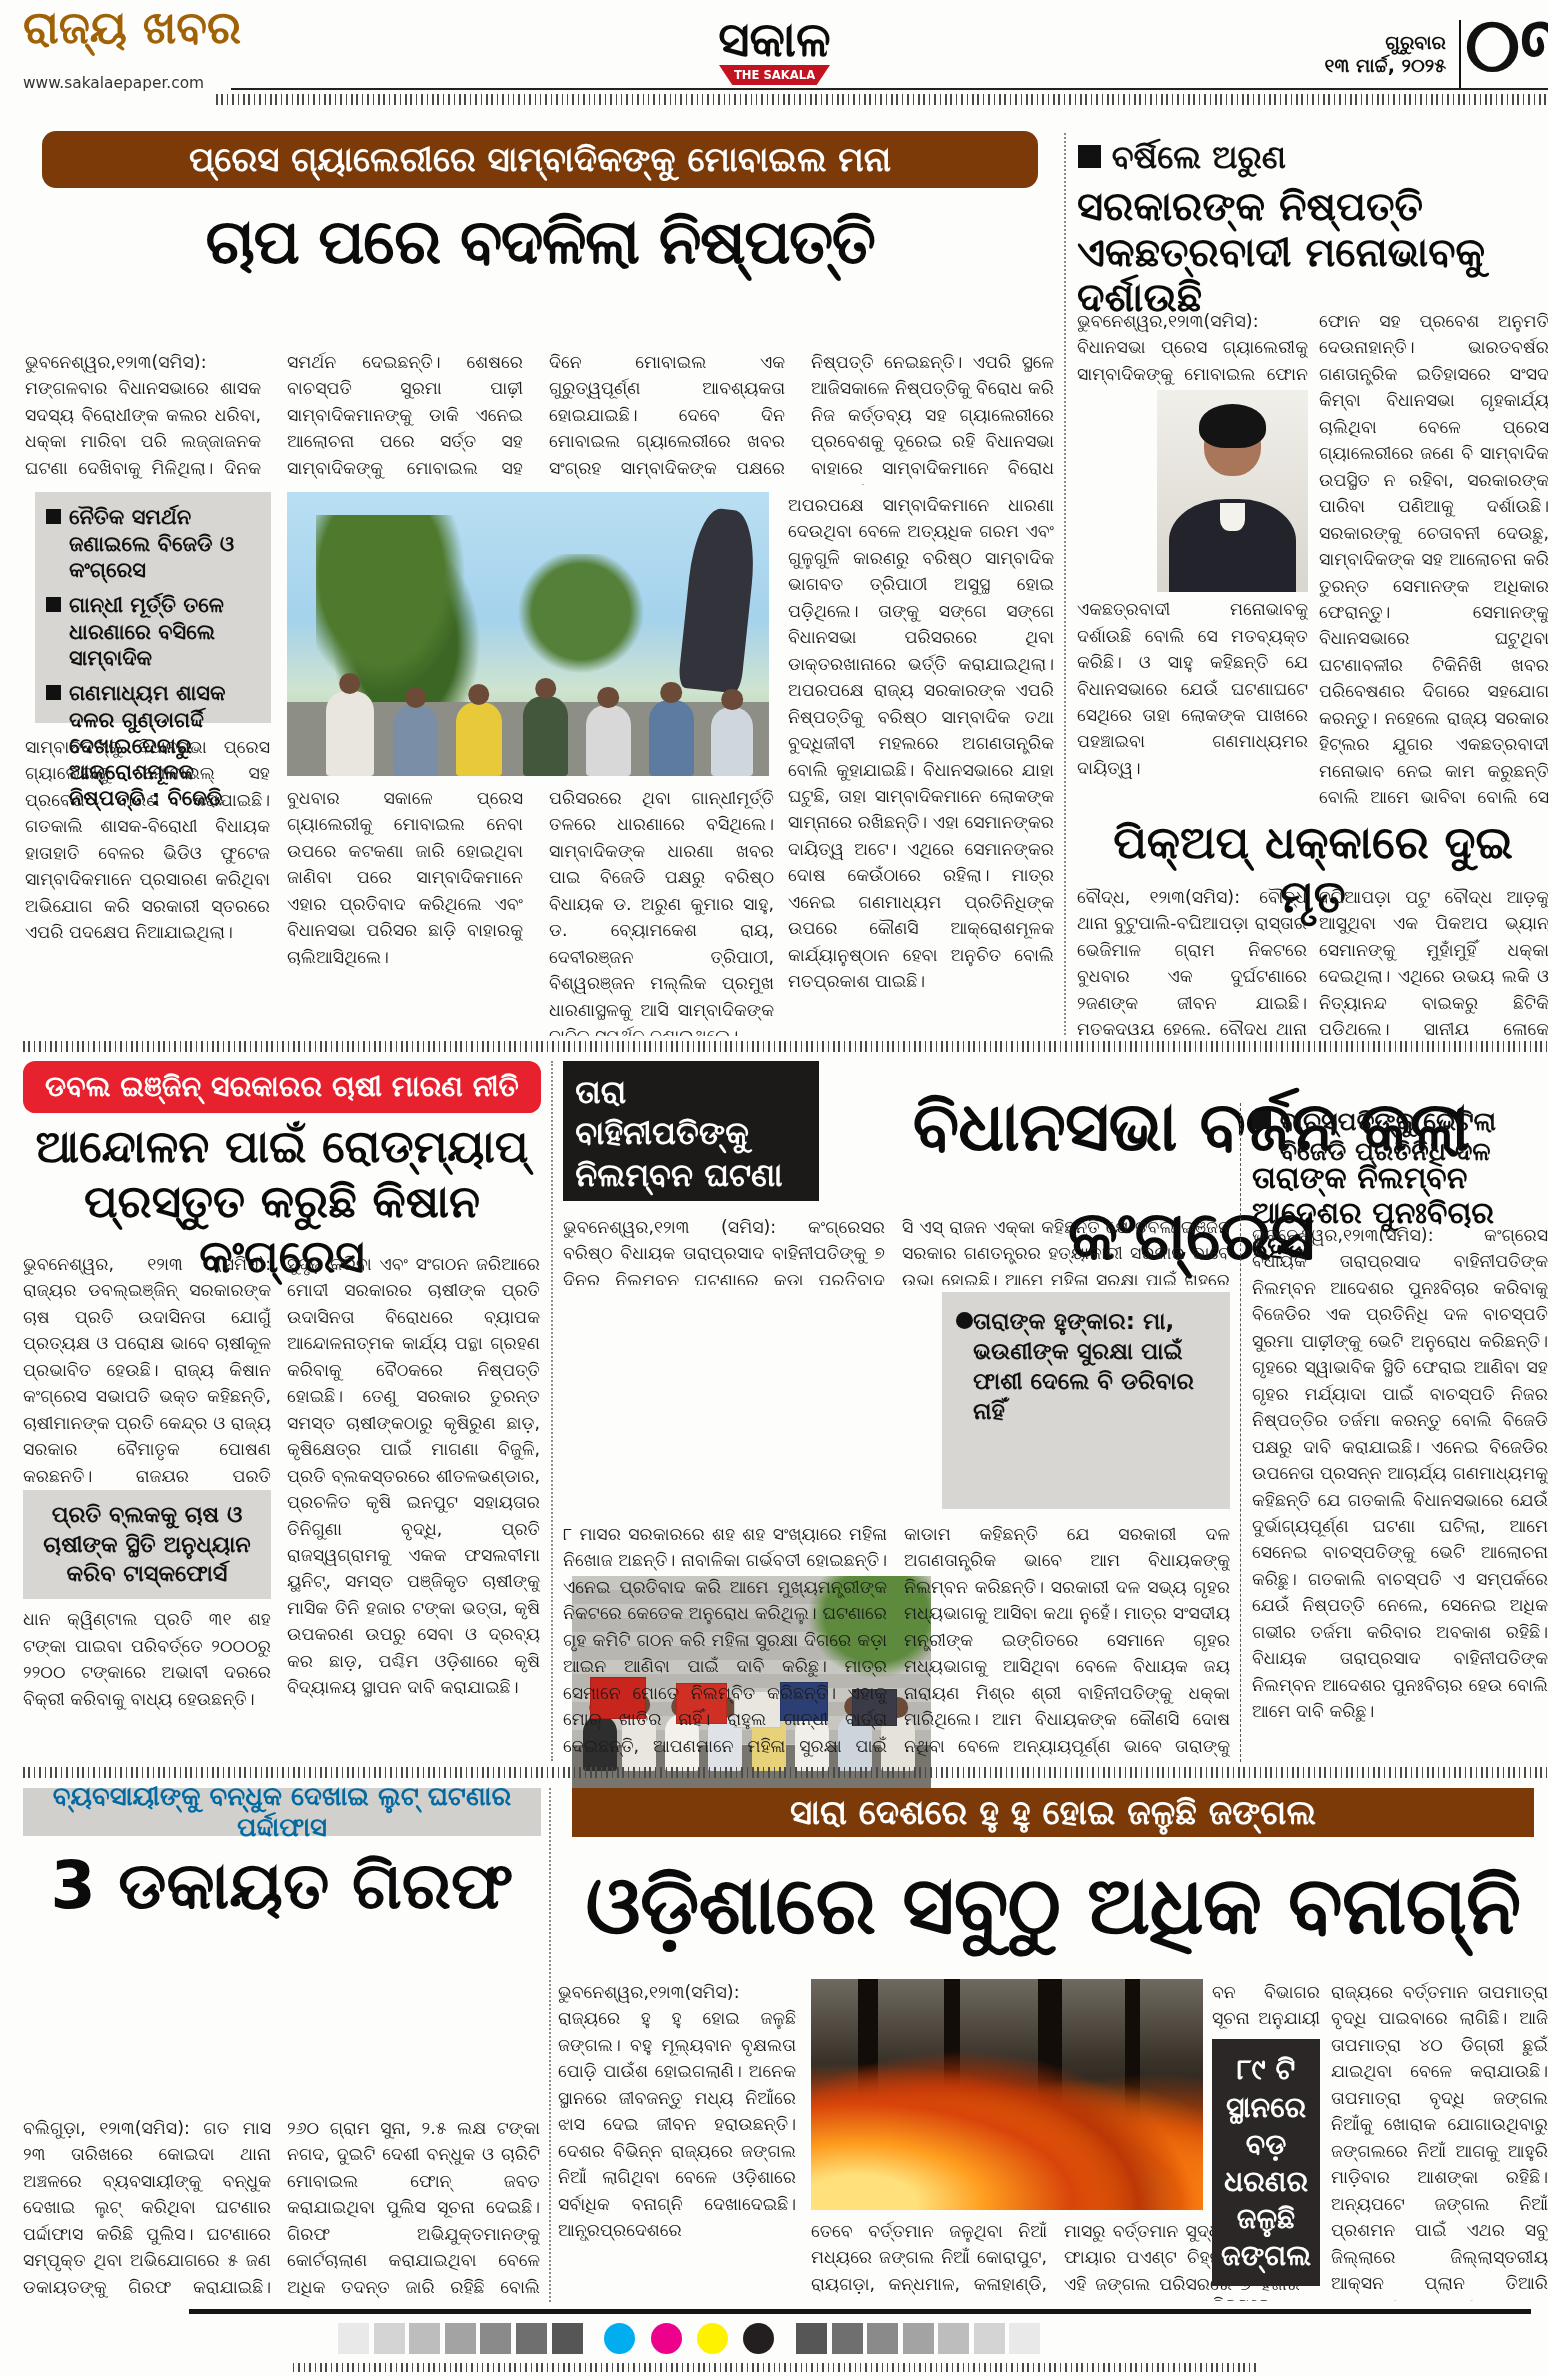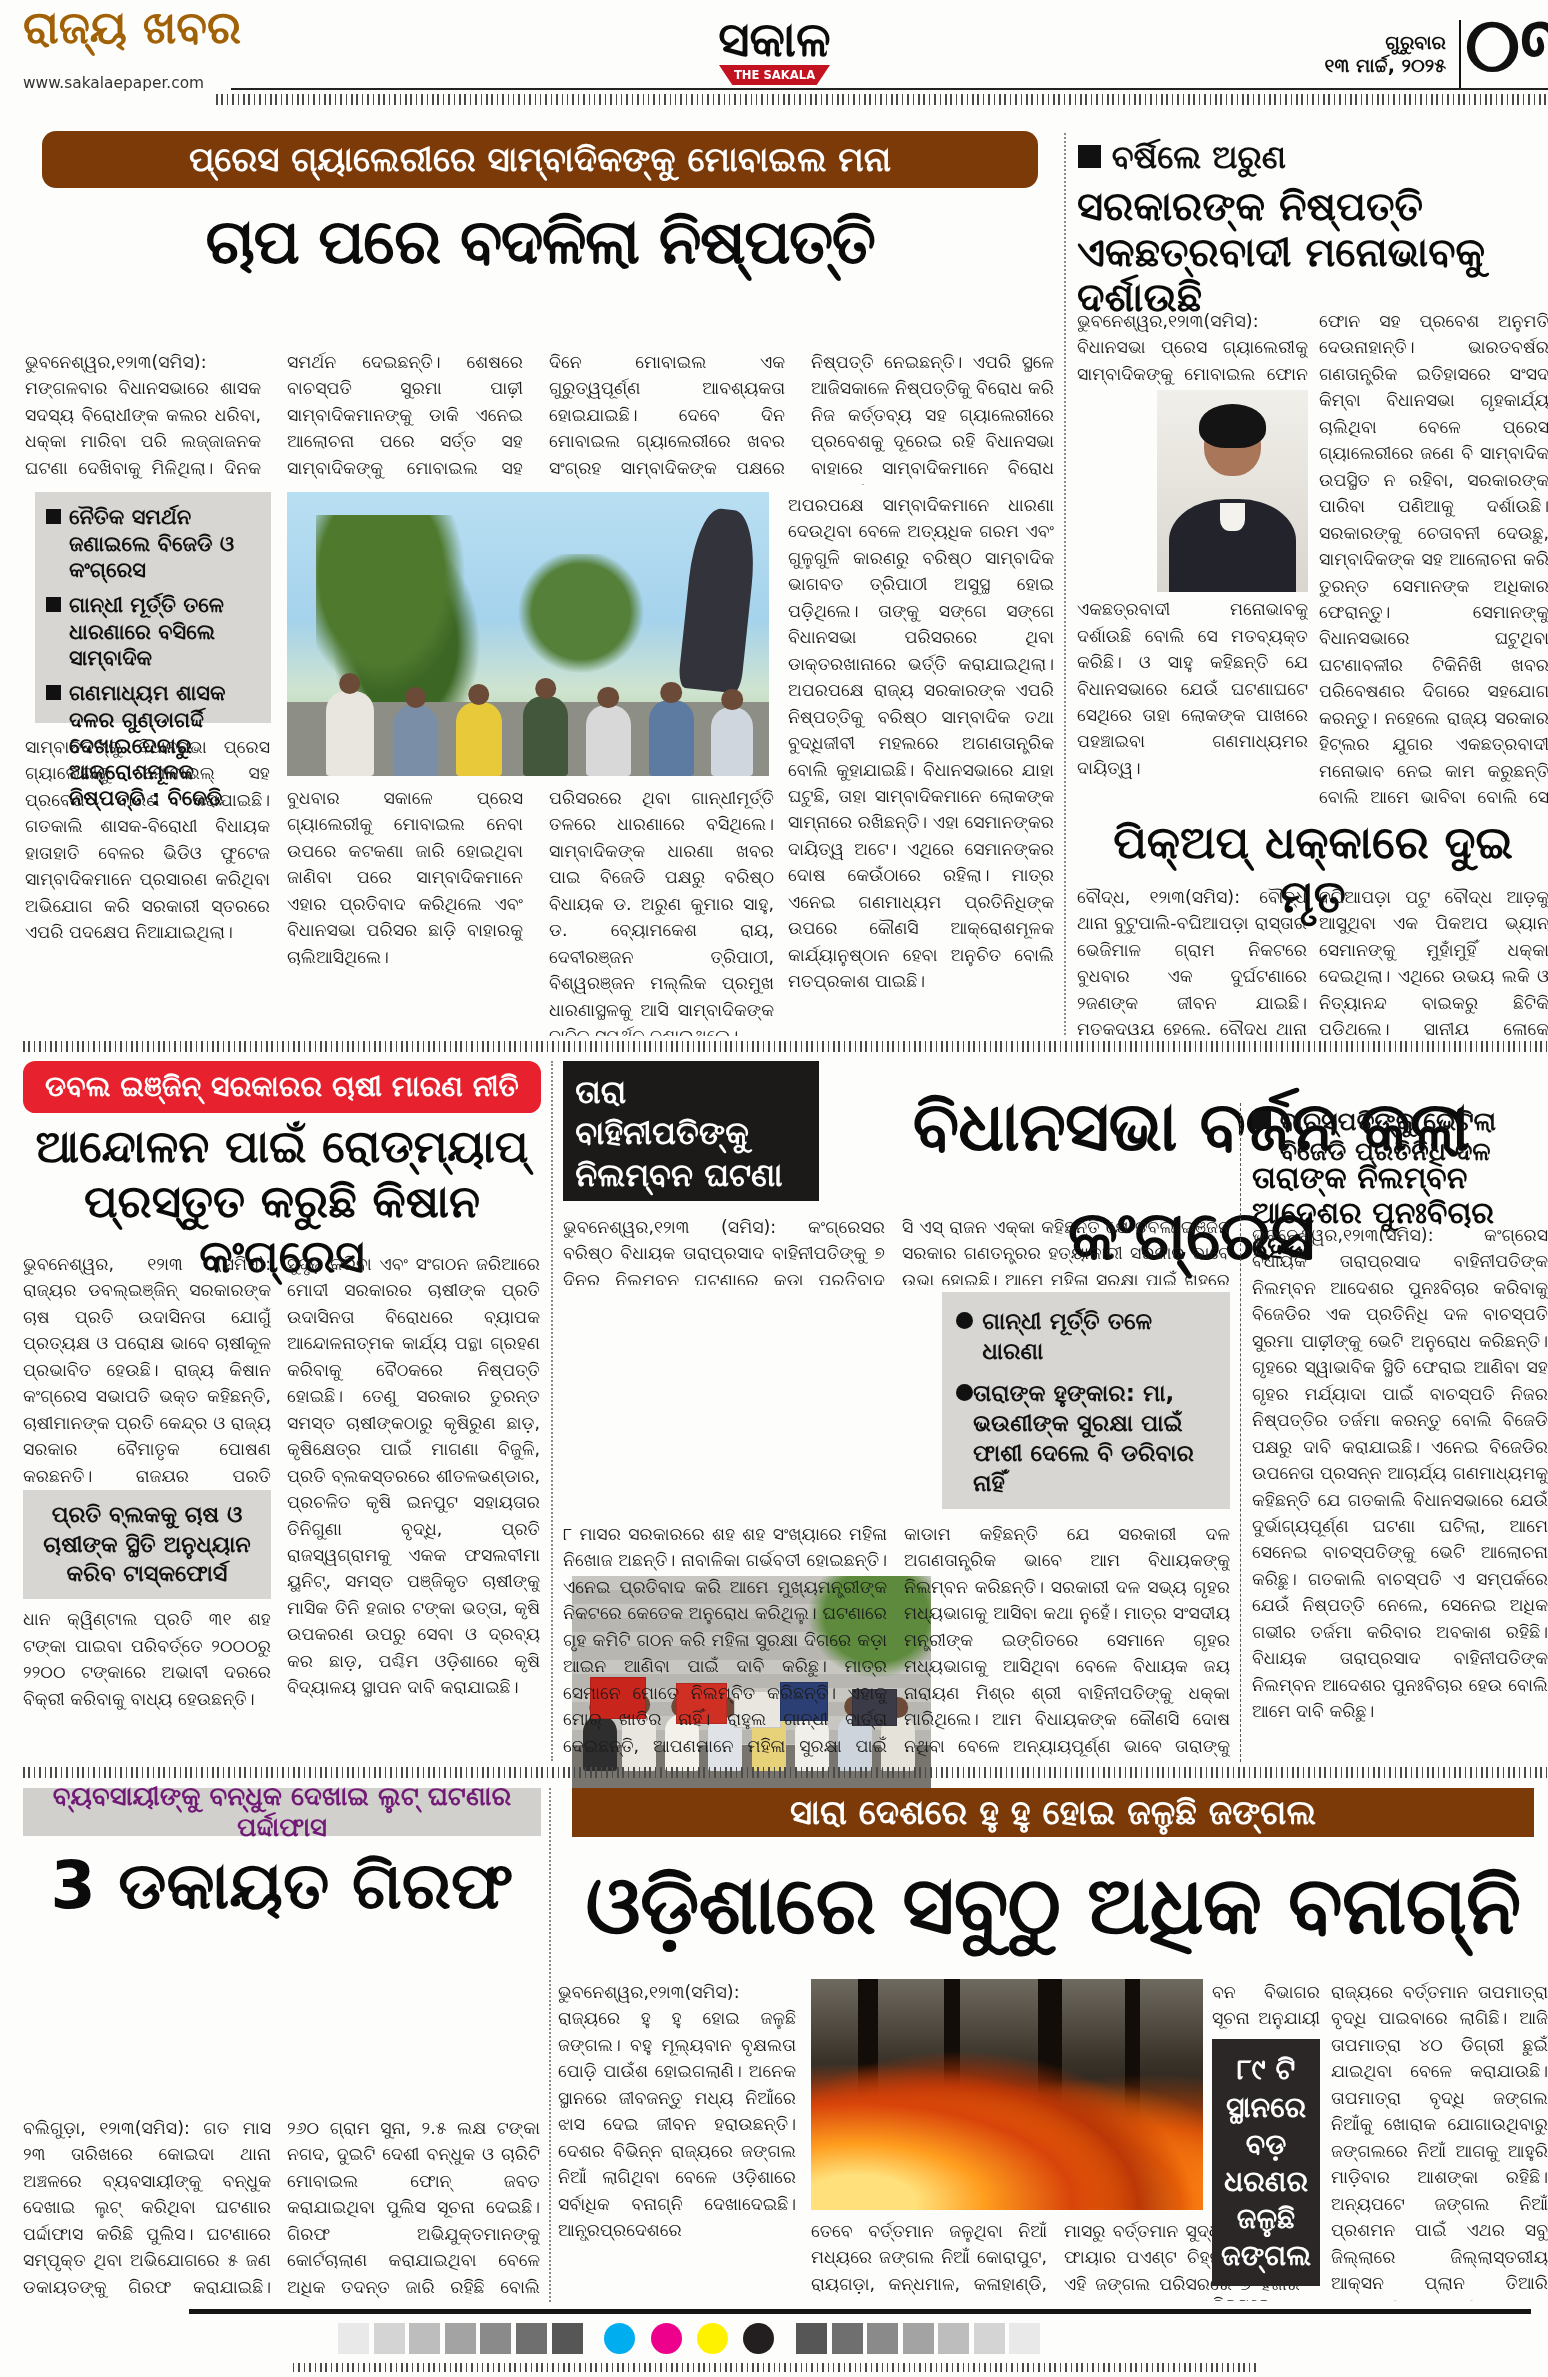--- a/index.html
+++ b/index.html
@@ -177,45 +177,41 @@
     <div class="person" style="left:74%;bottom:10%;width:34px;height:57px;background:#cdd4db;"></div>
     <div class="person" style="left:86%;bottom:10%;width:34px;height:56px;background:#e5e2da;"></div>
     <div class="placard" style="left:5%;bottom:34%;width:54px;height:40px;background:#c8251d;"></div>
     <div class="placard" style="left:29%;bottom:32%;width:49px;height:39px;background:#d03024;"></div>
     <div class="placard" style="left:45%;bottom:30%;width:45px;height:35px;background:#e8e6de;"></div>
     <div class="placard" style="left:58%;bottom:33%;width:46px;height:37px;background:#2c3f74;"></div>
     <div class="placard" style="left:78%;bottom:31%;width:43px;height:35px;background:#3b3a47;"></div>
   </div>
 
   <div class="abs" style="left:942px;top:1292px;width:288px;height:217px;background:#d8d6d3;padding:15.4px 14px;box-sizing:border-box;">
-    <div style="display:flex;gap:9.3px;margin-bottom:12.3px;">
-      <span style="width:17px;height:17px;border-radius:50%;background:#111;flex:0 0 auto;margin-top:4.6px;"></span>
-      <span style="font-size:23px;font-weight:800;line-height:1.3;">ଗାନ୍ଧୀ ମୂର୍ତ୍ତି ତଳେ ଧାରଣା</span>
-    </div>
     <div style="display:flex;gap:0;">
       <span style="width:17px;height:17px;border-radius:50%;background:#111;flex:0 0 auto;margin-top:4.6px;"></span>
       <span style="font-size:23px;font-weight:800;line-height:1.3;">ତାରାଙ୍କ ହୁଙ୍କାର: ମା, ଭଉଣୀଙ୍କ ସୁରକ୍ଷା ପାଇଁ ଫାଶୀ ଦେଲେ ବି ଡରିବାର ନାହିଁ</span>
     </div>
   </div>
 
   <div class="abs bodytxt just" style="left:563px;top:1521px;width:324px;height:241px;">୮ ମାସର ସରକାରରେ ଶହ ଶହ ସଂଖ୍ୟାରେ ମହିଳା ନିଖୋଜ ଅଛନ୍ତି। ନାବାଳିକା ଗର୍ଭବତୀ ହୋଇଛନ୍ତି। ଏନେଇ ପ୍ରତିବାଦ କରି ଆମେ ମୁଖ୍ୟମନ୍ତ୍ରୀଙ୍କ ନିକଟରେ କେତେକ ଅନୁରୋଧ କରିଥିଲୁ। ଘଟଣାରେ ଗୃହ କମିଟି ଗଠନ କରି ମହିଳା ସୁରକ୍ଷା ଦିଗରେ କଡ଼ା ଆଇନ ଆଣିବା ପାଇଁ ଦାବି କରିଛୁ। ମାତ୍ର ସେମାନେ ମୋତେ ନିଲମ୍ବିତ କରିଛନ୍ତି। ଏହାକୁ ମୋର୍ ଖାତିର ନାହିଁ। ରାହୁଲ ଗାନ୍ଧୀ ବାର୍ତ୍ତା ଦେଇଛନ୍ତି, ଆପଣମାନେ ମହିଳା ସୁରକ୍ଷା ପାଇଁ ଲଢ଼ନ୍ତୁ। ଏଆଇସିସି ଆମ ସାଙ୍ଗରେ ଅଛି। ଯଦି ମା, ଭଉଣୀଙ୍କ ସୁରକ୍ଷା ପାଇଁ ମୋତେ ଫାଁଶୀ ହୋଇଯାଏ, ତାହେଲେ ମୋର ଡରିବାର ନାହିଁ। ଆଗାମୀ ଦିନରେ ମହିଳା ସୁରକ୍ଷା ପାଇଁ ରାଜରାସ୍ତାରେ ଲଢ଼େଇ ହେବ ବୋଲି ତାରାପ୍ରସାଦ ଦୃଢ଼ୋକ୍ତି ପ୍ରକାଶ କରିଛନ୍ତି। ସେହିପରି ଦଳର ଅନ୍ୟତମ ବିଧାୟକ ଡ.</div>
   <div class="abs bodytxt just" style="left:904px;top:1521px;width:326px;height:241px;">କାଡାମ କହିଛନ୍ତି ଯେ ସରକାରୀ ଦଳ ଅଗଣତାନ୍ତ୍ରିକ ଭାବେ ଆମ ବିଧାୟକଙ୍କୁ ନିଲମ୍ବନ କରିଛନ୍ତି। ସରକାରୀ ଦଳ ସଭ୍ୟ ଗୃହର ମଧ୍ୟଭାଗକୁ ଆସିବା କଥା ନୁହେଁ। ମାତ୍ର ସଂସଦୀୟ ମନ୍ତ୍ରୀଙ୍କ ଇଙ୍ଗିତରେ ସେମାନେ ଗୃହର ମଧ୍ୟଭାଗକୁ ଆସିଥିବା ବେଳେ ବିଧାୟକ ଜୟ ନାରାୟଣ ମିଶ୍ର ଶ୍ରୀ ବାହିନୀପତିଙ୍କୁ ଧକ୍କା ମାରିଥିଲେ। ଆମ ବିଧାୟକଙ୍କ କୌଣସି ଦୋଷ ନଥିବା ବେଳେ ଅନ୍ୟାୟପୂର୍ଣ୍ଣ ଭାବେ ତାରାଙ୍କୁ ନିଲମ୍ବନ କରାଯାଇଛି। ତାଙ୍କ ଉପରୁ ନିଲମ୍ବନ ଆଦେଶ ପ୍ରତ୍ୟାହାର ନହେବା ପର୍ଯ୍ୟନ୍ତ ଆନ୍ଦୋଳନ ଜାରି ରହିବ। ଆମେ ଏହାକୁ ନେଇ ପ୍ରତିବାଦ କରୁଛୁ। ଆମେ ଆଲୋଚନାରେ ଅଛୁ। ତେବେ ମୁଖ୍ୟମନ୍ତ୍ରୀ ଏନେଇ ବିବୃତି ଦେବା ଯାଏ ଆମ ଆନ୍ଦୋଳନ ଜାରି ରହିବ ବୋଲି ଶ୍ରୀ</div>
 
   <div class="abs vdash" style="left:1240px;top:1103px;height:659px;"></div>
 
   <div class="abs" style="left:1252px;top:1106px;width:296px;display:flex;gap:9.3px;align-items:flex-start;">
     <span class="sq" style="width:18.5px;height:18.5px;margin-top:4.6px;"></span>
     <span style="font-size:25.4px;font-weight:800;line-height:1.2;">ବାଚସ୍ପତିଙ୍କୁ ଭେଟିଲା ବିଜେଡି ପ୍ରତିନିଧି ଦଳ</span>
   </div>
   <div class="abs hl" style="left:1252px;top:1161px;width:296px;height:48px;font-size:30px;line-height:1.15;">ତାରାଙ୍କ ନିଲମ୍ବନ ଆଦେଶର ପୁନଃବିଚାର ହେଉ</div>
   <div class="abs bodytxt just" style="left:1252px;top:1222px;width:296px;height:540px;">ଭୁବନେଶ୍ୱର,୧୨ା୩(ସମିସ): କଂଗ୍ରେସ ବିଧାୟକ ତାରାପ୍ରସାଦ ବାହିନୀପତିଙ୍କ ନିଲମ୍ବନ ଆଦେଶର ପୁନଃବିଚାର କରିବାକୁ ବିଜେଡିର ଏକ ପ୍ରତିନିଧି ଦଳ ବାଚସ୍ପତି ସୁରମା ପାଢ଼ୀଙ୍କୁ ଭେଟି ଅନୁରୋଧ କରିଛନ୍ତି। ଗୃହରେ ସ୍ୱାଭାବିକ ସ୍ଥିତି ଫେରାଇ ଆଣିବା ସହ ଗୃହର ମର୍ଯ୍ୟାଦା ପାଇଁ ବାଚସ୍ପତି ନିଜର ନିଷ୍ପତ୍ତିର ତର୍ଜମା କରନ୍ତୁ ବୋଲି ବିଜେଡି ପକ୍ଷରୁ ଦାବି କରାଯାଇଛି। ଏନେଇ ବିଜେଡିର ଉପନେତା ପ୍ରସନ୍ନ ଆଚାର୍ଯ୍ୟ ଗଣମାଧ୍ୟମକୁ କହିଛନ୍ତି ଯେ ଗତକାଲି ବିଧାନସଭାରେ ଯେଉଁ ଦୁର୍ଭାଗ୍ୟପୂର୍ଣ୍ଣ ଘଟଣା ଘଟିଲା, ଆମେ ସେନେଇ ବାଚସ୍ପତିଙ୍କୁ ଭେଟି ଆଲୋଚନା କରିଛୁ। ଗତକାଲି ବାଚସ୍ପତି ଏ ସମ୍ପର୍କରେ ଯେଉଁ ନିଷ୍ପତ୍ତି ନେଲେ, ସେନେଇ ଅଧିକ ଗଭୀର ତର୍ଜମା କରିବାର ଅବକାଶ ରହିଛି। ବିଧାୟକ ତାରାପ୍ରସାଦ ବାହିନୀପତିଙ୍କ ନିଲମ୍ବନ ଆଦେଶର ପୁନଃବିଚାର ହେଉ ବୋଲି ଆମେ ଦାବି କରିଛୁ।</div>
 
   <div class="abs ticks" style="left:23px;top:1767px;width:1525px;height:10.8px;"></div>
 
-  <div class="abs kicker" style="left:23px;top:1788px;width:518px;height:48px;background:#d2d0cd;color:#701a75;font-size:26px;">ବ୍ୟବସାୟୀଙ୍କୁ ବନ୍ଧୁକ ଦେଖାଇ ଲୁଟ୍ ଘଟଣାର ପର୍ଦ୍ଦାଫାସ</div>
+  <div class="abs kicker" style="left:23px;top:1788px;width:518px;height:48px;background:#d2d0cd;color:#0369a1;font-size:26px;">ବ୍ୟବସାୟୀଙ୍କୁ ବନ୍ଧୁକ ଦେଖାଇ ଲୁଟ୍ ଘଟଣାର ପର୍ଦ୍ଦାଫାସ</div>
   <div class="abs hl" style="left:23px;top:1843px;width:518px;height:86px;font-size:65px;line-height:86px;text-align:center;">3 ଡକାୟତ ଗିରଫ</div>
 
   <div class="abs bodytxt just" style="left:23px;top:2115px;width:248px;height:185px;">ବଲିଗୁଡ଼ା, ୧୨ା୩(ସମିସ): ଗତ ମାସ ୨୩ ତାରିଖରେ କୋଇଦା ଥାନା ଅଞ୍ଚଳରେ ବ୍ୟବସାୟୀଙ୍କୁ ବନ୍ଧୁକ ଦେଖାଇ ଲୁଟ୍ କରିଥିବା ଘଟଣାର ପର୍ଦ୍ଦାଫାସ କରିଛି ପୁଲିସ। ଘଟଣାରେ ସମ୍ପୃକ୍ତ ଥିବା ଅଭିଯୋଗରେ ୫ ଜଣ ଡକାୟତଙ୍କୁ ଗିରଫ କରାଯାଇଛି। ସେମାନଙ୍କ ପାଖରୁ ଲୁଟ ସାମଗ୍ରୀ ଜବତ ହୋଇଛି।</div>
   <div class="abs bodytxt just" style="left:287px;top:2115px;width:253px;height:185px;">୨୬୦ ଗ୍ରାମ ସୁନା, ୨.୫ ଲକ୍ଷ ଟଙ୍କା ନଗଦ, ଦୁଇଟି ଦେଶୀ ବନ୍ଧୁକ ଓ ଚାରିଟି ମୋବାଇଲ ଫୋନ୍ ଜବତ କରାଯାଇଥିବା ପୁଲିସ ସୂଚନା ଦେଇଛି। ଗିରଫ ଅଭିଯୁକ୍ତମାନଙ୍କୁ କୋର୍ଟଚାଲାଣ କରାଯାଇଥିବା ବେଳେ ଅଧିକ ତଦନ୍ତ ଜାରି ରହିଛି ବୋଲି ଏସ୍‌ପି ସୂଚନା ଦେଇଛନ୍ତି।</div>
 
   <div class="abs vdot" style="left:549px;top:1788px;height:514px;"></div>
 
   <div class="abs kicker" style="left:572px;top:1788px;width:962px;height:49px;background:#7b3a08;font-size:34px;">ସାରା ଦେଶରେ ହୁ ହୁ ହୋଇ ଜଳୁଛି ଜଙ୍ଗଲ</div>
   <div class="abs hl" style="left:572px;top:1845px;width:962px;height:122px;font-size:80px;line-height:122px;text-align:center;letter-spacing:-0.8px;">ଓଡ଼ିଶାରେ ସବୁଠୁ ଅଧିକ ବନାଗ୍ନି</div>
 

